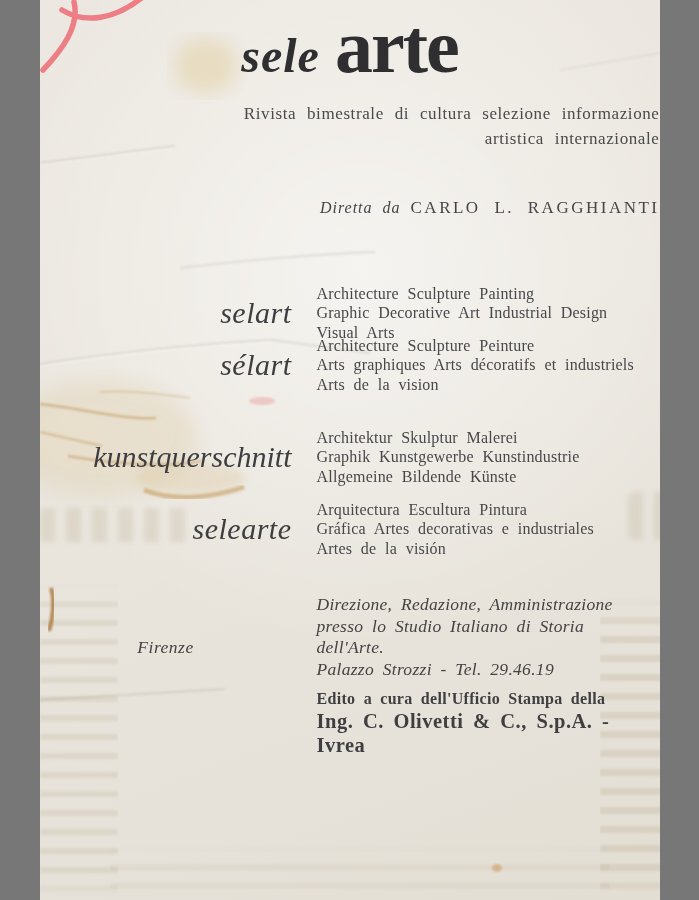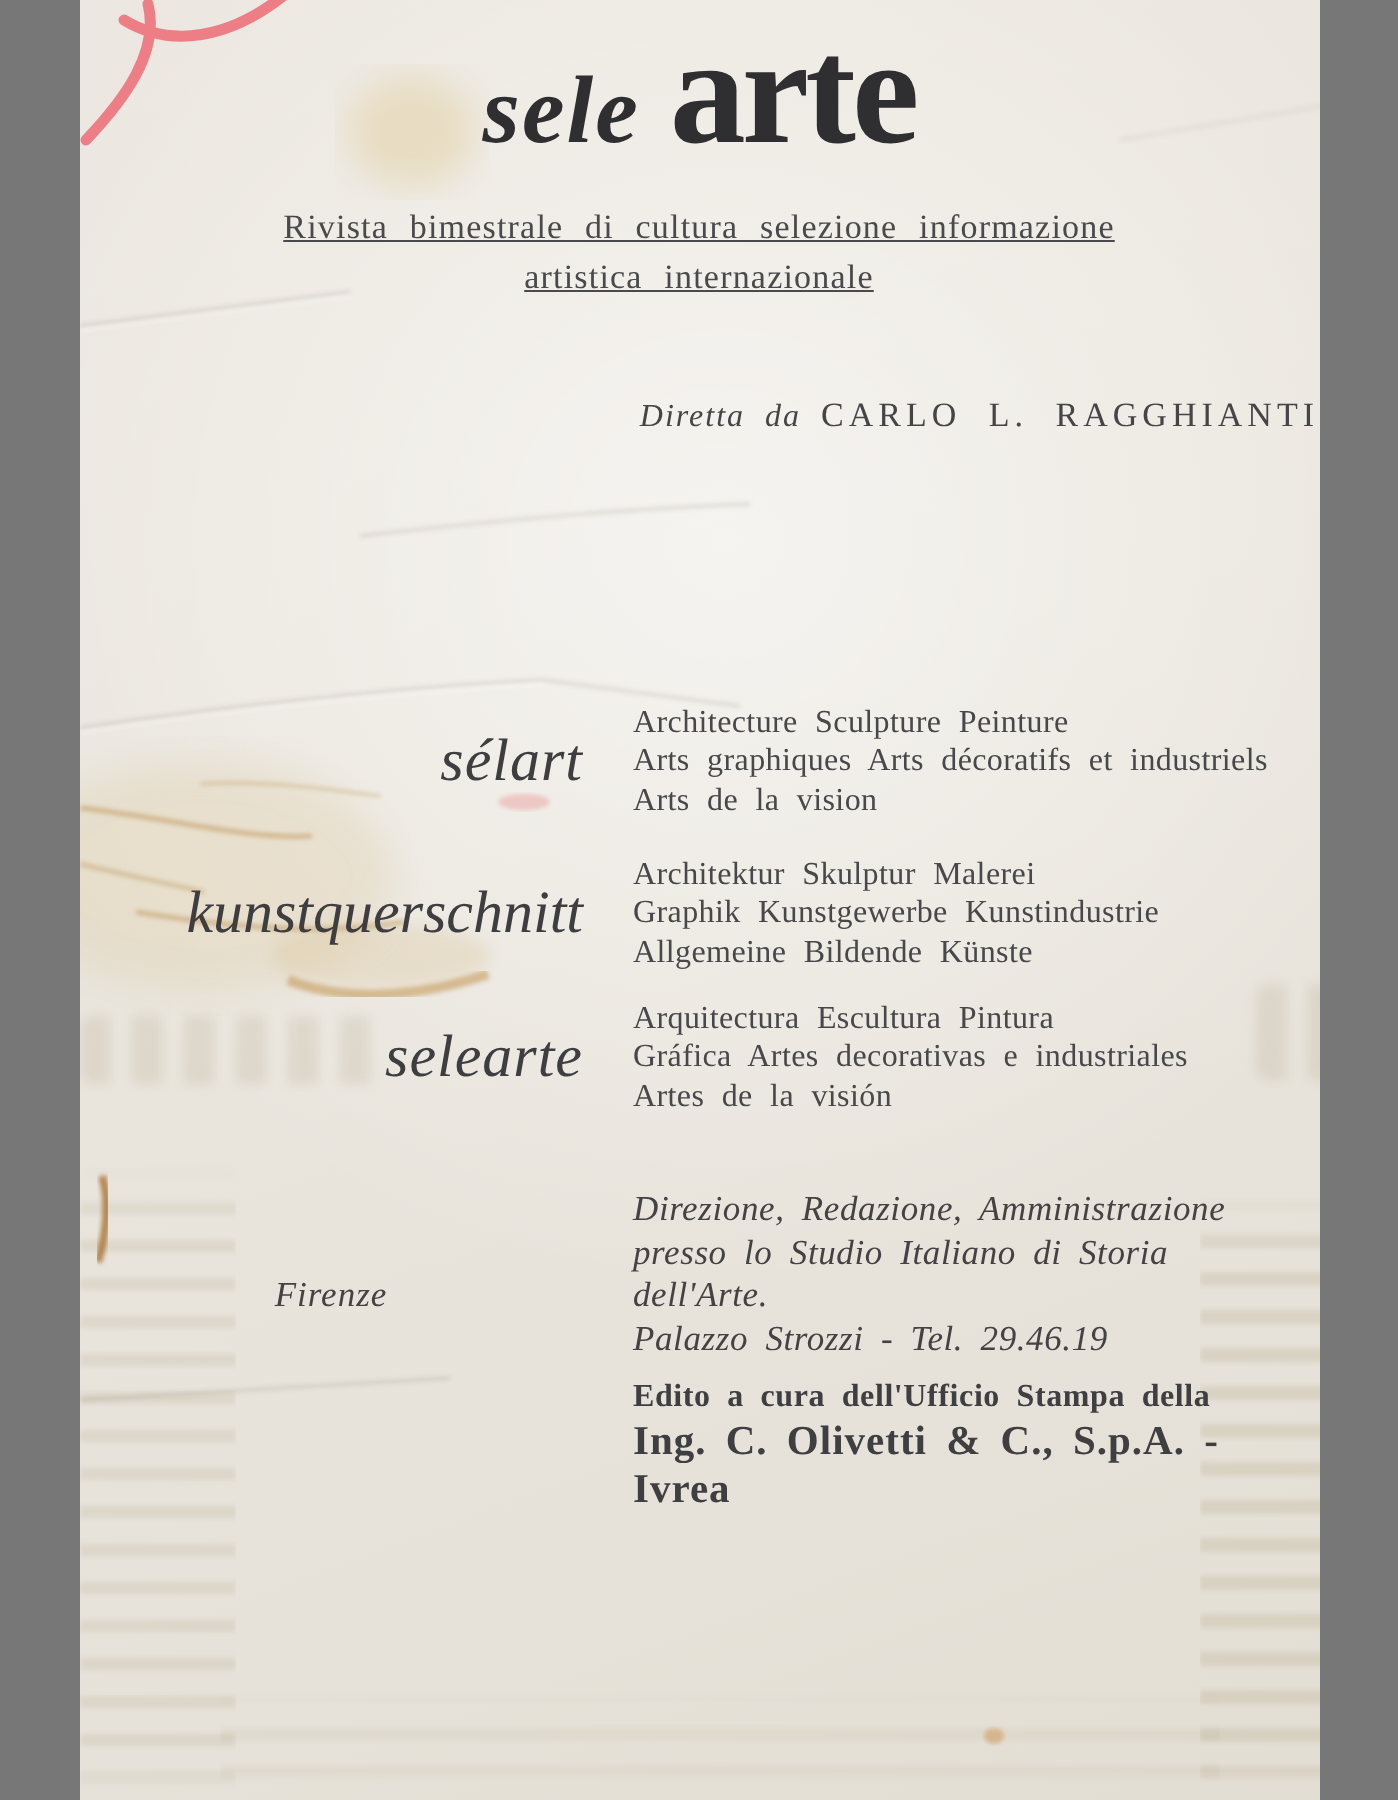--- a/index.html
+++ b/index.html
@@ -45,30 +45,30 @@
   }
   
   .masthead{
     position:absolute;top:10px;left:0;right:0;
     display:flex;justify-content:center;align-items:baseline;gap:15px;
     color:#2f2e31;
   }
   .t-sele{font:italic 700 48px "Liberation Serif", serif;letter-spacing:1px;}
   .t-arte{font:700 76px "Liberation Serif", serif;letter-spacing:-2px;line-height:.95;}
   .subtitle{
-    position:absolute;top:101px;left:0;right:0;text-align:center;
-    font-size:17px;line-height:25px;letter-spacing:.6px;word-spacing:6px;color:#4a494b;text-decoration:underline;
+    position:absolute;top:101px;left:0;right:0;text-align:right;
+    font-size:17px;line-height:25px;letter-spacing:.6px;word-spacing:6px;color:#4a494b;
   }
   .director{
     position:absolute;top:198px;left:0;right:0;text-align:right;color:#454447;
   }
   .director .prefix{font:italic 400 16px "Liberation Serif", serif;letter-spacing:1px;word-spacing:5px;margin-right:10px;}
   .director .name{font:400 17px "Liberation Serif", serif;letter-spacing:2.5px;word-spacing:7px;}
   .edition{position:absolute;left:0;right:0;height:58px;}
-  .ed-1{top:284px;} .ed-2{top:352px;} .ed-3{top:428px;} .ed-4{top:500px;}
+  .ed-1{top:284px;} .ed-2{top:336px;} .ed-3{top:428px;} .ed-4{top:500px;}
   .edition .label{
     position:absolute;left:0;width:252px;top:50%;transform:translateY(-50%);
     text-align:right;font-style:italic;color:#3e3d40;letter-spacing:.5px;
   }
   .ed-1 .label,.ed-2 .label{font-size:30px;}
   .ed-3 .label{font-size:30px;letter-spacing:0;}
   .ed-4 .label{font-size:30px;}
   .edition .desc{
     position:absolute;left:277px;top:0;
     font-size:16px;line-height:19.3px;word-spacing:4.5px;letter-spacing:.2px;color:#48474a;
@@ -150,20 +150,28 @@
 
   <div class="subtitle">
     <span class="block-line">Rivista bimestrale di cultura selezione informazione</span>
     <span class="block-line">artistica internazionale</span>
   </div>
 
   <div class="director">
     <span class="prefix">Diretta da</span><span class="name">CARLO L. RAGGHIANTI</span>
   </div>
 
+  <div class="edition ed-1">
+    <span class="label">selart</span>
+    <div class="desc">
+      <span class="block-line">Architecture Sculpture Painting</span>
+      <span class="block-line">Graphic Decorative Art Industrial Design</span>
+      <span class="block-line">Visual Arts</span>
+    </div>
+  </div>
 
   <div class="edition ed-2">
     <span class="label">sélart</span>
     <div class="desc">
       <span class="block-line">Architecture Sculpture Peinture</span>
       <span class="block-line">Arts graphiques Arts décoratifs et industriels</span>
       <span class="block-line">Arts de la vision</span>
     </div>
   </div>
 

